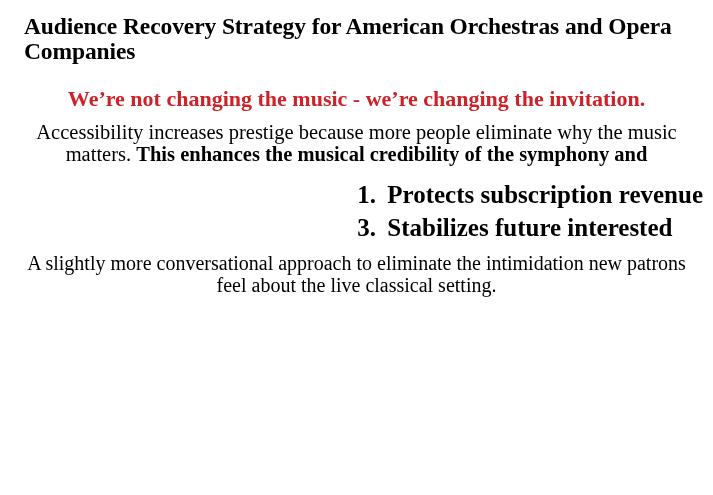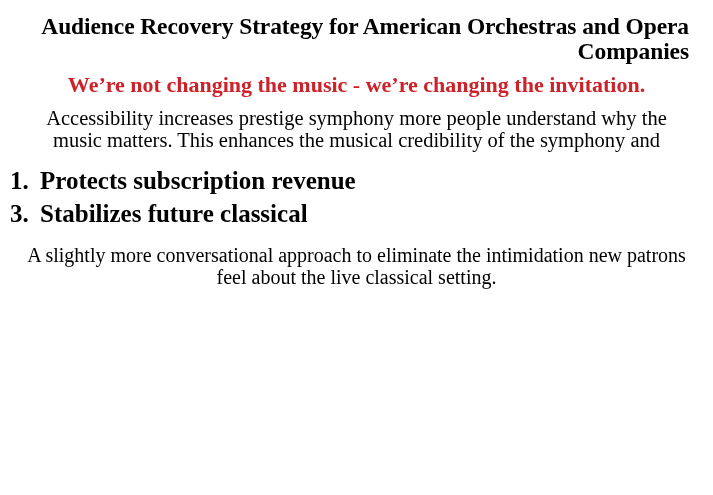--- a/index.html
+++ b/index.html
@@ -21,50 +21,50 @@
     padding: 14px 10px 0 10px;
     background: #ffffff;
     position: relative;
   }
 
   
   .title {
     font-size: 23.5px;
     font-weight: bold;
     line-height: 1.06;
-    text-align: right;
+    text-align: left;
     letter-spacing: -0.1px;
     margin: 0 14px;
   }
 
   
   .subtitle {
     font-size: 22px;
     font-weight: bold;
     line-height: 1.07;
     text-align: center;
-    margin: 9px 28px 0 28px;
+    margin: 23px 28px 0 28px;
   }
 
   
   .lead {
     font-size: 20.5px;
     line-height: 1.05;
     text-align: center;
     margin: 12px 10px 0 10px;
   }
   .lead .plain { font-weight: normal; }
-  .lead .strong { font-weight: normal; }
+  .lead .strong { font-weight: bold; }
 
   
   .points {
     margin: 14px 0 0 0;
     display: flex;
     flex-direction: column;
-    align-items: flex-start;
+    align-items: flex-end;
   }
   .points-inner {
     display: inline-block;
     text-align: left;
   }
   .point {
     font-size: 25px;
     font-weight: bold;
     line-height: 1.3;
     white-space: nowrap;
@@ -73,49 +73,49 @@
     display: inline-block;
     min-width: 30px;
   }
 
   
   .closing {
     font-size: 20px;
     line-height: 1.06;
     text-align: center;
     font-weight: normal;
-    margin: 15px 8px 0 8px;
+    margin: 9px 8px 0 8px;
   }
   .closing.second {
     margin-top: 17px;
   }
 </style>
 </head>
 <body style="background: rgb(255, 255, 255); color: rgb(0, 0, 0);">
 
 <div class="slide">
 
   <div class="title">Audience Recovery Strategy for American Orchestras and Opera Companies</div>
 
   <div class="subtitle" style="color: rgb(204, 34, 41);">We’re not changing the music - we’re changing the invitation.</div>
 
   <div class="lead">
-    <span class="plain">Accessibility increases prestige symphony more people understand why the music matters. </span><span class="strong">This enhances the musical credibility of the symphony and</span>
+    <span class="plain">Accessibility increases prestige because more people eliminate why the music matters. </span><span class="strong">This enhances the musical credibility of the symphony and</span>
   </div>
 
   <div class="points">
     <div class="points-inner">
 
       <div class="point">
         <span class="num">1.</span><span>Protects subscription revenue</span>
       </div>
 
 
       <div class="point">
-        <span class="num">3.</span><span>Stabilizes future classical</span>
+        <span class="num">3.</span><span>Stabilizes future interested</span>
       </div>
 
     </div>
   </div>
 
   <div class="closing">A slightly more conversational approach to eliminate the intimidation new patrons feel about the live classical setting.</div>
 
 
 </div>
 

